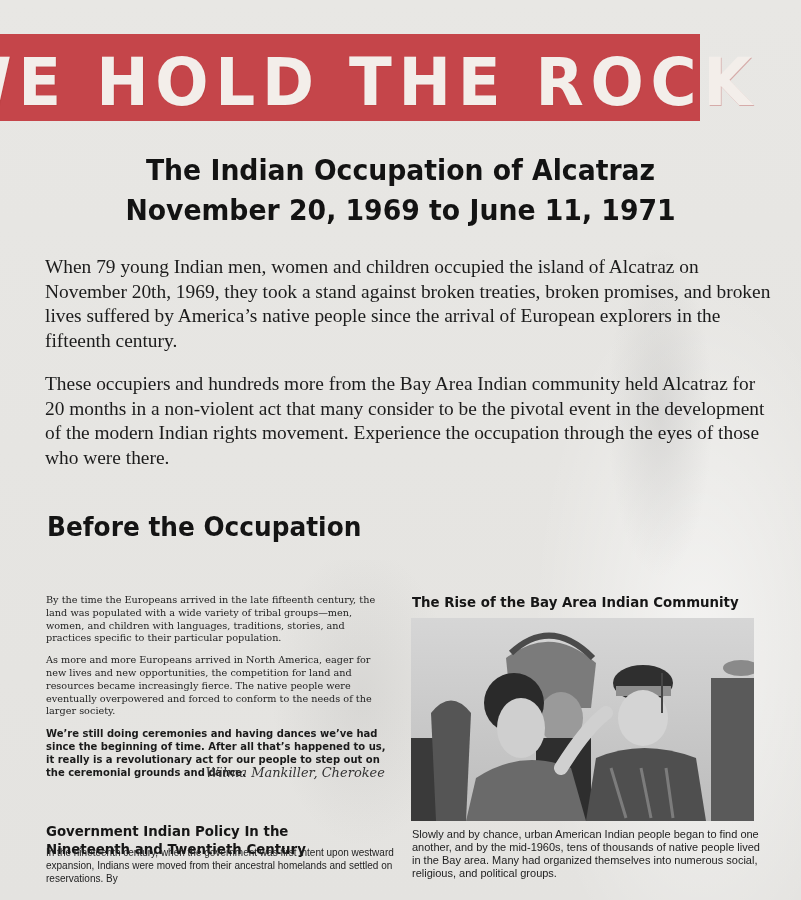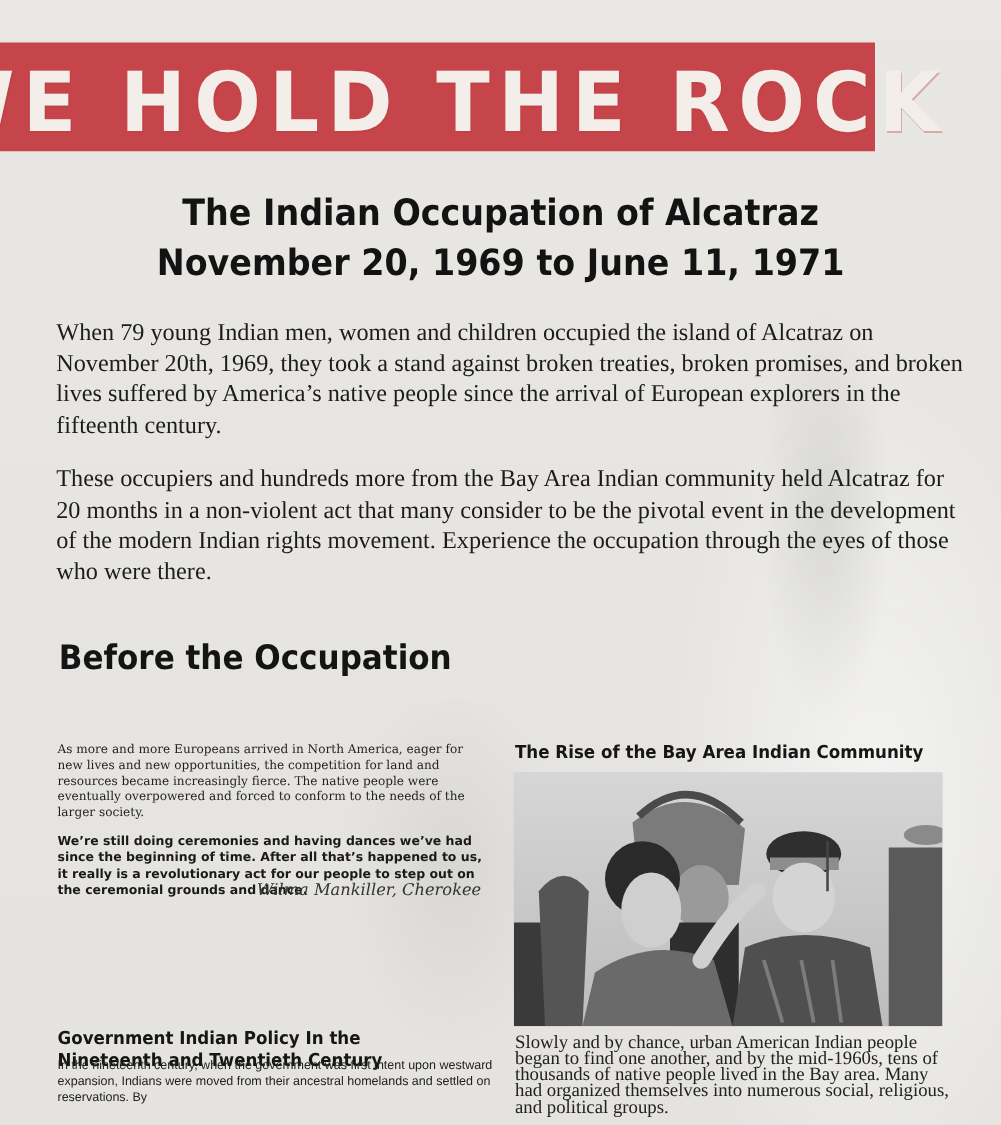--- a/index.html
+++ b/index.html
@@ -109,22 +109,22 @@
     font-size: 14.2px; color: #161616;
     transform: scaleX(0.94); transform-origin: left center;
     white-space: nowrap;
   }
   .photo {
     position: absolute; left: 411px; top: 618px; width: 343px; height: 203px;
     background: #c9c9c9; overflow: hidden;
   }
   .caption {
     position: absolute; left: 412px; top: 828px; width: 350px;
-    font-family: Liberation Serif, serif;
-    font-size: 15px; line-height: 13px; color: #222;
+    font-family: Liberation Sans, sans-serif;
+    font-size: 11px; line-height: 13px; color: #222;
   }
 </style>
 </head>
 <body>
 
 <div class="bg-light"></div>
 <div class="bg-shadow"></div>
 <div class="bg-shadow2"></div>
 
 <div class="banner">
@@ -133,20 +133,21 @@
 
 <div class="title title-1">The Indian Occupation of Alcatraz</div>
 <div class="title title-2">November 20, 1969 to June 11, 1971</div>
 
 <p class="intro intro-1">When 79 young Indian men, women and children occupied the island of Alcatraz on November 20th, 1969, they took a stand against broken treaties, broken promises, and broken lives suffered by America’s native people since the arrival of European explorers in the fifteenth century.</p>
 <p class="intro intro-2">These occupiers and hundreds more from the Bay Area Indian community held Alcatraz for 20 months in a non-violent act that many consider to be the pivotal event in the development of the modern Indian rights movement. Experience the occupation through the eyes of those who were there.</p>
 
 <h2 class="section-heading">Before the Occupation</h2>
 
 <div class="col-left">
+  <p>By the time the Europeans arrived in the late fifteenth century, the land was populated with a wide variety of tribal groups—men, women, and children with languages, traditions, stories, and practices specific to their particular population.</p>
   <p>As more and more Europeans arrived in North America, eager for new lives and new opportunities, the competition for land and resources became increasingly fierce. The native people were eventually overpowered and forced to conform to the needs of the larger society.</p>
   <div class="quote">
     <span>We’re still doing ceremonies and having dances we’ve had since the beginning of time. After all that’s happened to us, it really is a revolutionary act for our people to step out on the ceremonial grounds and dance.</span>
     <span class="quote-attr">Wilma Mankiller, Cherokee</span>
   </div>
 </div>
 
 <h3 class="subheading">Government Indian Policy In the Nineteenth and Twentieth Century</h3>
 <p class="col-left-bottom">In the nineteenth century, when the government was first intent upon westward expansion, Indians were moved from their ancestral homelands and settled on reservations. By</p>
 

